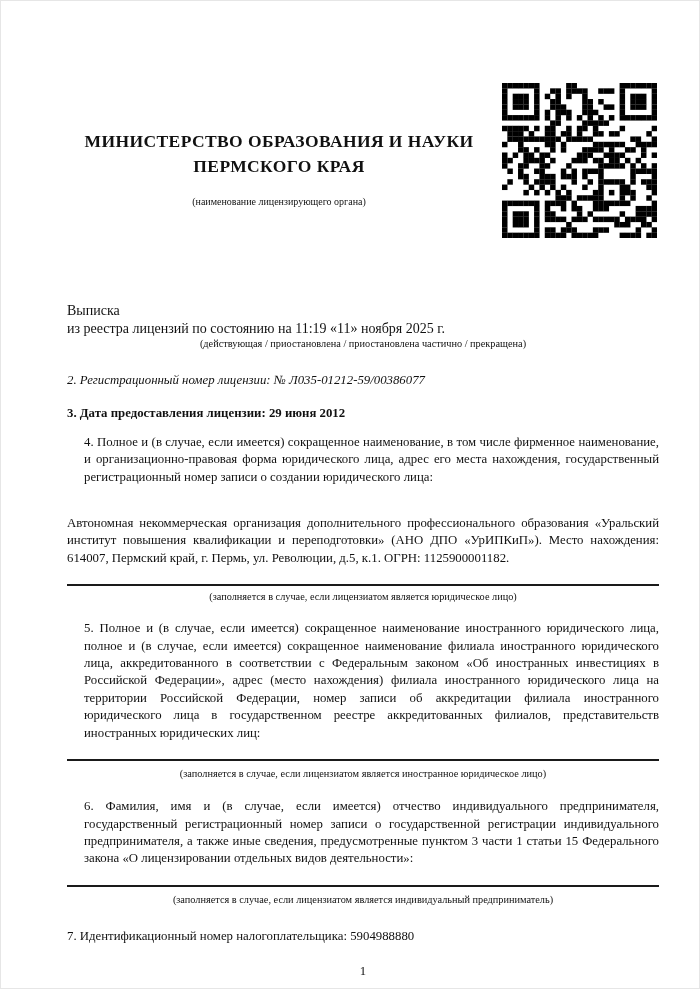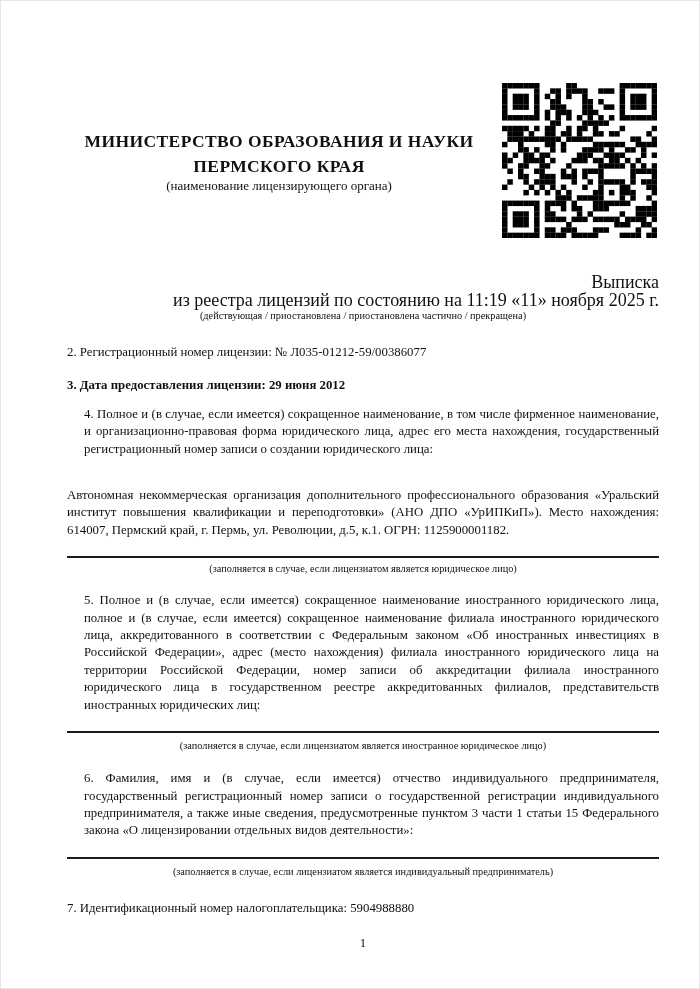--- a/index.html
+++ b/index.html
@@ -32,47 +32,47 @@
     text-align: center;
     padding-top: 46px;
   }
   .ministry-name {
     font-weight: bold;
     font-size: 17.5px;
     line-height: 25px;
     letter-spacing: 0.4px;
   }
   .ministry-caption {
-    font-size: 13px;
+    font-size: 10px;
     line-height: 13px;
-    margin-top: 0;
+    margin-top: 16px;
   }
   .qr {
     flex: 0 0 auto;
     width: 155px;
     height: 155px;
     display: block;
   }
   .content {
     padding: 0 40px 0 66px; 
   }
   .doc-title {
-    margin-top: 36px;
-    text-align: right;
-    font-size: 18px;
+    margin-top: 64px;
+    text-align: left;
+    font-size: 14px;
     line-height: 17.5px;
   }
   .item-line { white-space: nowrap; }
   .item-1 { margin-top: 33px; }
   .small-caption {
     font-size: 10.3px;
     line-height: 14px;
     text-align: center;
   }
-  .item-2 { margin-top: 21px; }
+  .item-2 { margin-top: 21px; font-style: italic; }
   .item-3 { margin-top: 16px; font-weight: bold; }
   .item-4 { margin-top: 11px; }
   .question { text-align: justify; margin-left: 17px; }
   .answer {
     text-align: justify;
     border-bottom: 2px solid #1a1a1a;
     padding-bottom: 17px;
     margin-top: 29px;
   }
   .caption-underlined { margin-top: 4px; }

